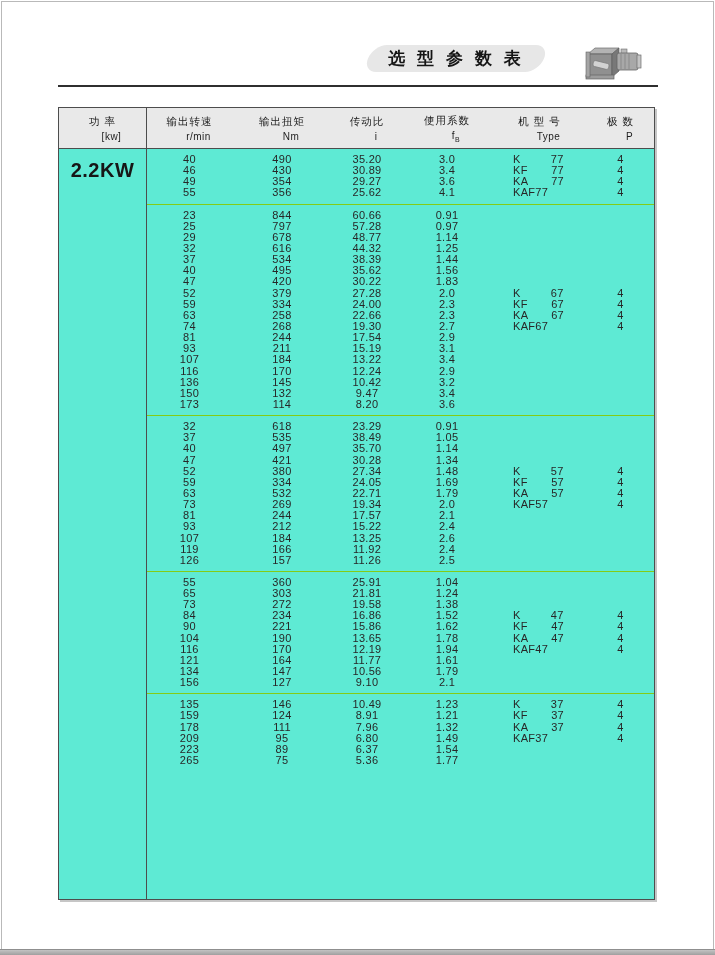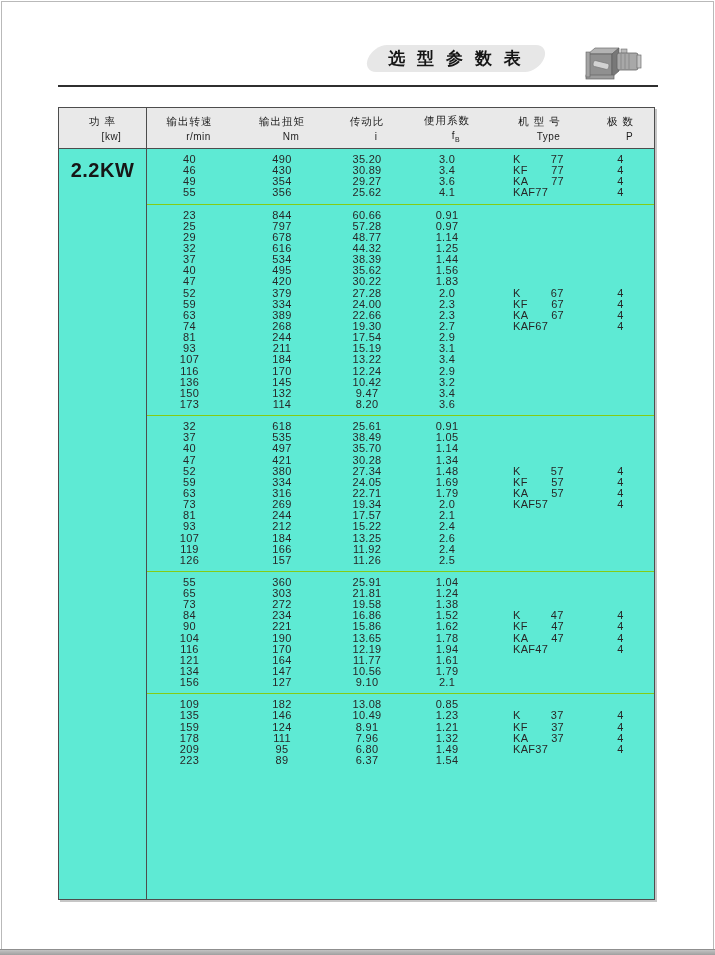--- a/index.html
+++ b/index.html
@@ -245,21 +245,21 @@
           <div class="trow">
             <span class="cell cell-speed">59</span>
             <span class="cell cell-torque">334</span>
             <span class="cell cell-ratio">24.00</span>
             <span class="cell cell-fb">2.3</span>
             <span class="cell cell-type">KF       67</span>
             <span class="cell cell-poles">4</span>
           </div>
           <div class="trow">
             <span class="cell cell-speed">63</span>
-            <span class="cell cell-torque">389</span>
+            <span class="cell cell-torque">258</span>
             <span class="cell cell-ratio">22.66</span>
             <span class="cell cell-fb">2.3</span>
             <span class="cell cell-type">KA       67</span>
             <span class="cell cell-poles">4</span>
           </div>
           <div class="trow">
             <span class="cell cell-speed">74</span>
             <span class="cell cell-torque">268</span>
             <span class="cell cell-ratio">19.30</span>
             <span class="cell cell-fb">2.7</span>
@@ -320,21 +320,21 @@
             <span class="cell cell-ratio">8.20</span>
             <span class="cell cell-fb">3.6</span>
             <span class="cell cell-type"></span>
             <span class="cell cell-poles"></span>
           </div>
         </div>
         <div class="group">
           <div class="trow">
             <span class="cell cell-speed">32</span>
             <span class="cell cell-torque">618</span>
-            <span class="cell cell-ratio">25.61</span>
+            <span class="cell cell-ratio">23.29</span>
             <span class="cell cell-fb">0.91</span>
             <span class="cell cell-type"></span>
             <span class="cell cell-poles"></span>
           </div>
           <div class="trow">
             <span class="cell cell-speed">37</span>
             <span class="cell cell-torque">535</span>
             <span class="cell cell-ratio">38.49</span>
             <span class="cell cell-fb">1.05</span>
             <span class="cell cell-type"></span>
@@ -367,21 +367,21 @@
           <div class="trow">
             <span class="cell cell-speed">59</span>
             <span class="cell cell-torque">334</span>
             <span class="cell cell-ratio">24.05</span>
             <span class="cell cell-fb">1.69</span>
             <span class="cell cell-type">KF       57</span>
             <span class="cell cell-poles">4</span>
           </div>
           <div class="trow">
             <span class="cell cell-speed">63</span>
-            <span class="cell cell-torque">316</span>
+            <span class="cell cell-torque">532</span>
             <span class="cell cell-ratio">22.71</span>
             <span class="cell cell-fb">1.79</span>
             <span class="cell cell-type">KA       57</span>
             <span class="cell cell-poles">4</span>
           </div>
           <div class="trow">
             <span class="cell cell-speed">73</span>
             <span class="cell cell-torque">269</span>
             <span class="cell cell-ratio">19.34</span>
             <span class="cell cell-fb">2.0</span>
@@ -506,28 +506,20 @@
             <span class="cell cell-speed">156</span>
             <span class="cell cell-torque">127</span>
             <span class="cell cell-ratio">9.10</span>
             <span class="cell cell-fb">2.1</span>
             <span class="cell cell-type"></span>
             <span class="cell cell-poles"></span>
           </div>
         </div>
         <div class="group">
           <div class="trow">
-            <span class="cell cell-speed">109</span>
-            <span class="cell cell-torque">182</span>
-            <span class="cell cell-ratio">13.08</span>
-            <span class="cell cell-fb">0.85</span>
-            <span class="cell cell-type"></span>
-            <span class="cell cell-poles"></span>
-          </div>
-          <div class="trow">
             <span class="cell cell-speed">135</span>
             <span class="cell cell-torque">146</span>
             <span class="cell cell-ratio">10.49</span>
             <span class="cell cell-fb">1.23</span>
             <span class="cell cell-type">K         37</span>
             <span class="cell cell-poles">4</span>
           </div>
           <div class="trow">
             <span class="cell cell-speed">159</span>
             <span class="cell cell-torque">124</span>
@@ -553,16 +545,24 @@
             <span class="cell cell-poles">4</span>
           </div>
           <div class="trow">
             <span class="cell cell-speed">223</span>
             <span class="cell cell-torque">89</span>
             <span class="cell cell-ratio">6.37</span>
             <span class="cell cell-fb">1.54</span>
             <span class="cell cell-type"></span>
             <span class="cell cell-poles"></span>
           </div>
+          <div class="trow">
+            <span class="cell cell-speed">265</span>
+            <span class="cell cell-torque">75</span>
+            <span class="cell cell-ratio">5.36</span>
+            <span class="cell cell-fb">1.77</span>
+            <span class="cell cell-type"></span>
+            <span class="cell cell-poles"></span>
+          </div>
         </div>
       </div>
   </div>
 </div>
 
 </body></html>

